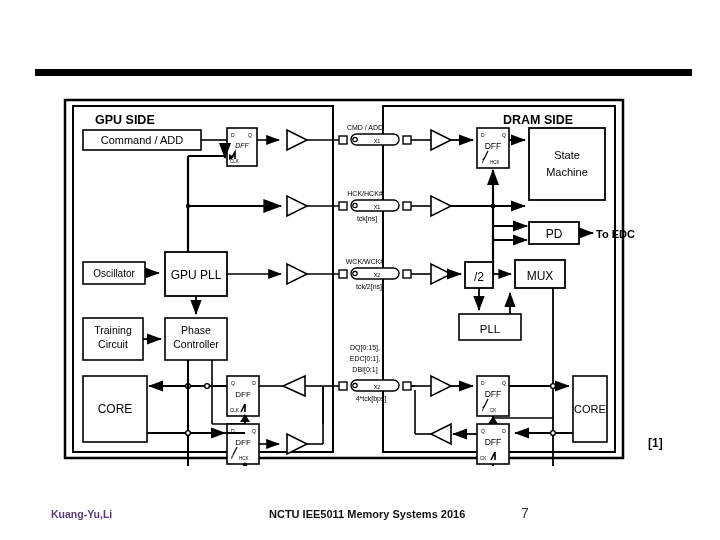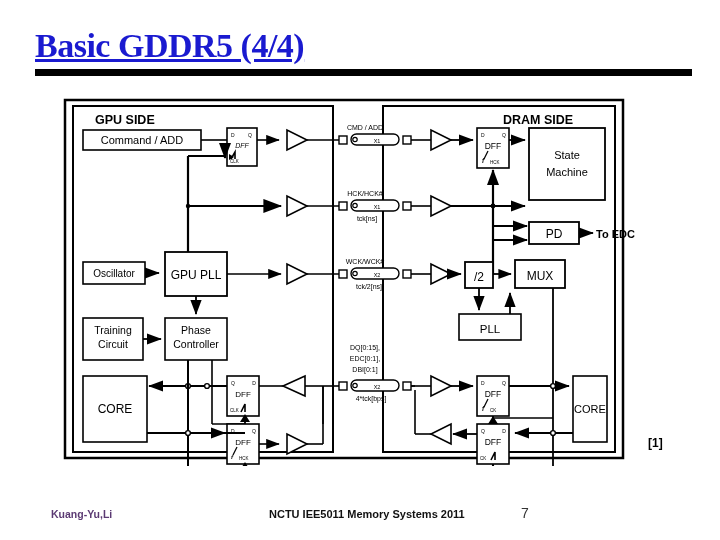--- a/index.html
+++ b/index.html
@@ -50,21 +50,20 @@
     position:absolute;left:55px;top:88px;width:580px;height:378px;text-decoration:underline;
   }
   #diagram svg{display:block;}
   .dtext{font-family:"Liberation Sans", sans-serif;fill:#000;}
 </style>
 </head>
 <body>
 
 <div id="slide">
 
-  <div class="title">Basic GDDR5 (4/4)</div>
   <div class="title-rule"></div>
 
   <div id="diagram">
     <svg width="580" height="378" viewBox="0 0 580 378" xmlns="http://www.w3.org/2000/svg">
       <defs>
         <marker id="ah" markerWidth="9" markerHeight="9" refX="8" refY="3.2" orient="auto">
           <path d="M0,0 L8.5,3.2 L0,6.4 z" fill="#000"></path>
         </marker>
         <marker id="ahs" markerWidth="8" markerHeight="8" refX="7" refY="2.8" orient="auto">
           <path d="M0,0 L7.5,2.8 L0,5.6 z" fill="#000"></path>
@@ -293,16 +292,16 @@
       <line x1="422" y1="346" x2="398" y2="346" stroke="#000" stroke-width="1.8" marker-end="url(#ah)"></line>
       <line x1="376" y1="346" x2="360" y2="346" stroke="#000" stroke-width="1.6"></line>
       <line x1="360" y1="346" x2="360" y2="302" stroke="#000" stroke-width="1.6"></line>
       <line x1="356" y1="298" x2="360" y2="298" stroke="#000" stroke-width="1.6"></line>
     </svg>
   </div>
 
   <div class="citation">[1]</div>
 
   <div class="footer-author">Kuang-Yu,Li</div>
-  <div class="footer-center">NCTU IEE5011 Memory Systems 2011</div>
+  <div class="footer-center">NCTU IEE5011 Memory Systems 2016</div>
   <div class="footer-page">7</div>
 
 </div>
 
 </body></html>

